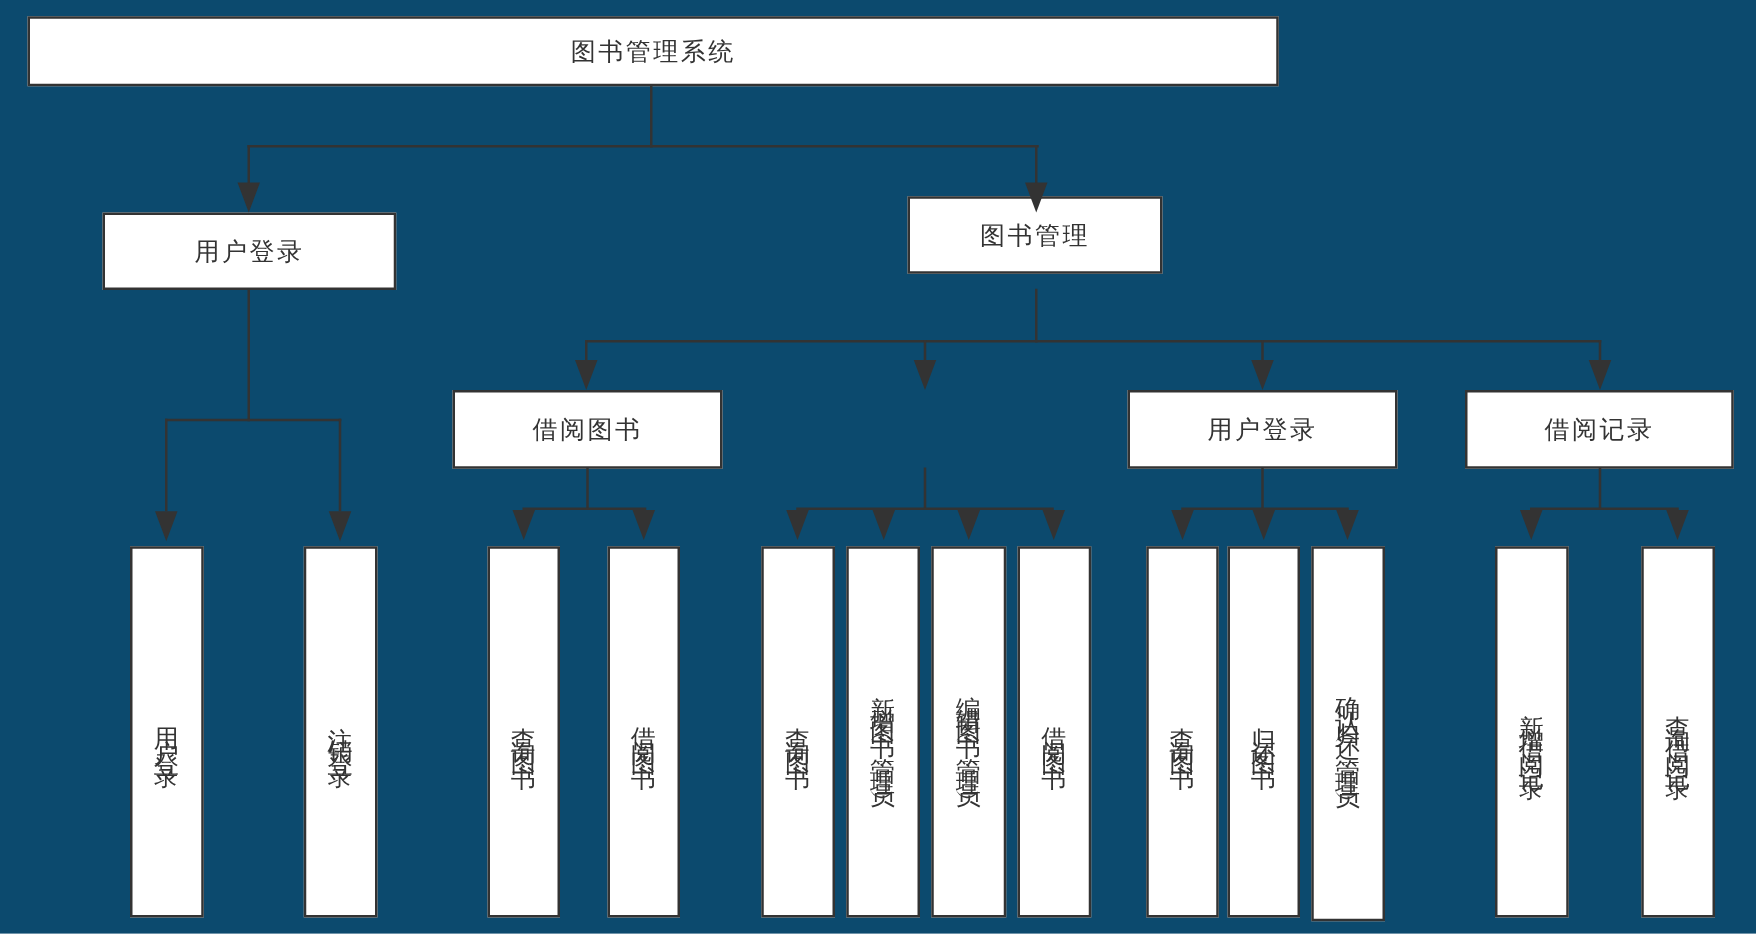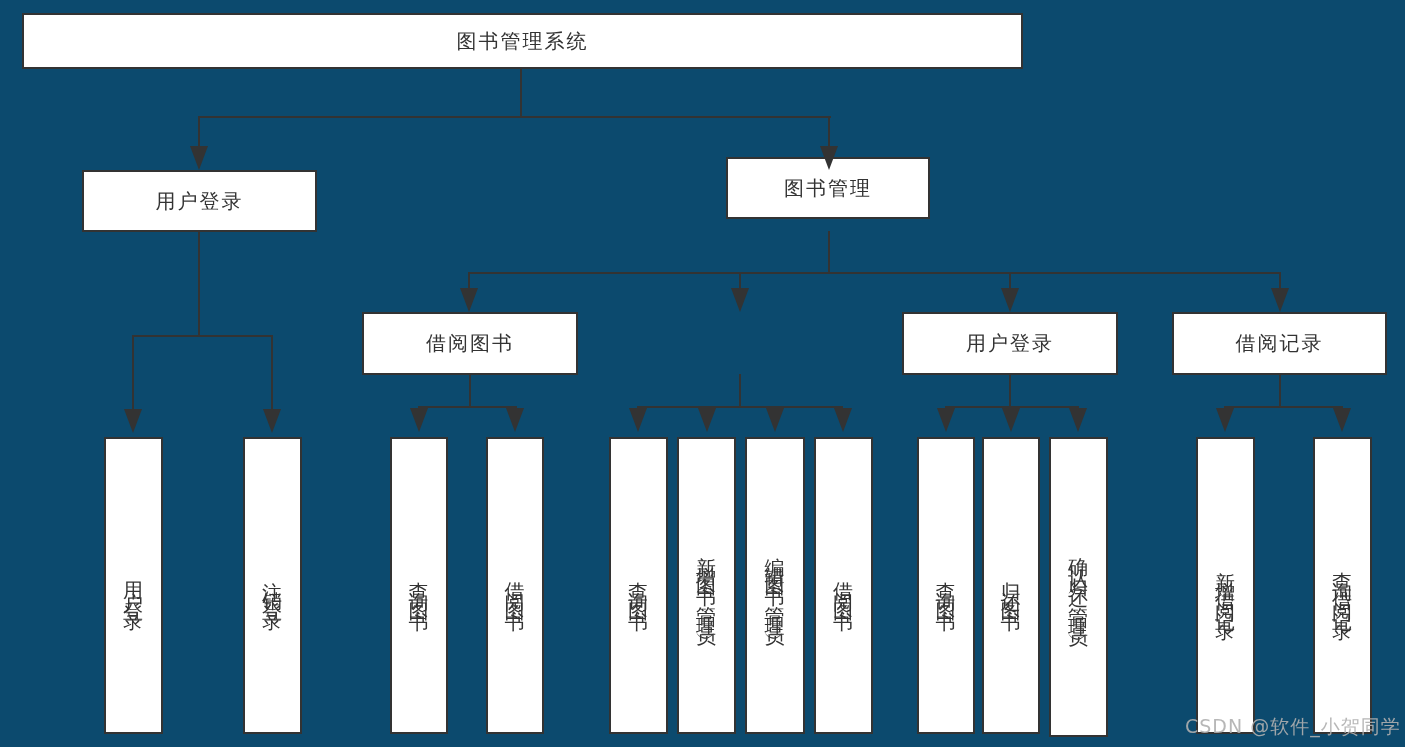--- a/index.html
+++ b/index.html
@@ -141,15 +141,14 @@
   <div class="hline" style="left:945px; top:406px; width:134px;"></div>
   <div class="arrow" style="left:937px; top:408px;"></div>
   <div class="arrow" style="left:1002px; top:408px;"></div>
   <div class="arrow" style="left:1069px; top:408px;"></div>
 
   <div class="vline" style="left:1279px; top:374px; height:34px;"></div>
   <div class="hline" style="left:1224px; top:406px; width:119px;"></div>
   <div class="arrow" style="left:1216px; top:408px;"></div>
   <div class="arrow" style="left:1333px; top:408px;"></div>
 
-  <div class="watermark">CSDN @软件_小贺同学</div>
 
 </div>
 
 </body></html>

